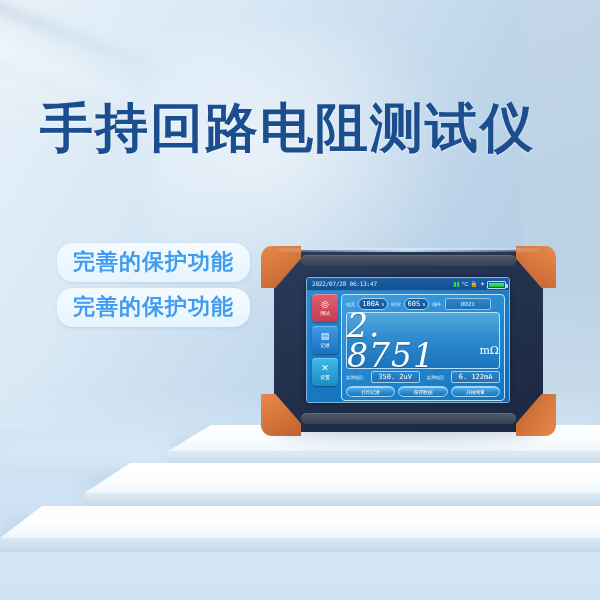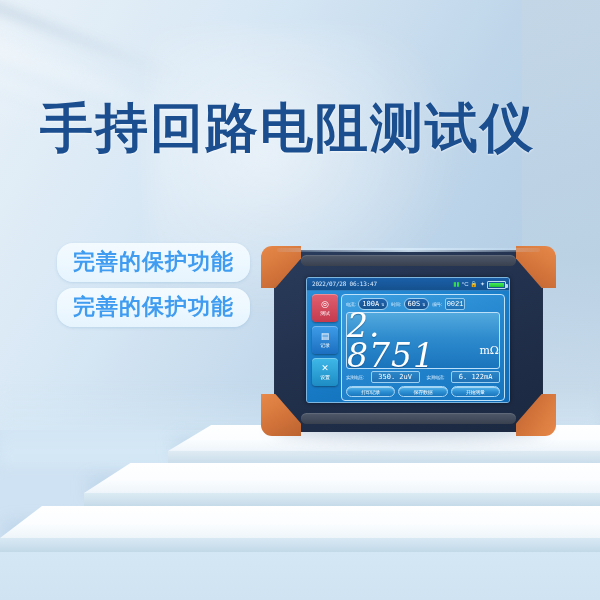--- a/index.html
+++ b/index.html
@@ -224,22 +224,22 @@
     background:linear-gradient(180deg,#1f63ae,#17528f);
     border:1px solid #9ed0f2; border-radius:6px;
     font-size:7px; color:#ffffff; font-family:"DejaVu Sans Mono",monospace;
     padding:0px 3px; display:flex; align-items:center; gap:2px;
     line-height:10px;
   }
   .spin { font-size:5px; color:#cfe8ff; line-height:5px; }
   .pbox-plain {
     background:linear-gradient(180deg,#2c86c8,#1f72b6);
     border:1px solid #8fc8ee; border-radius:2px;
-    font-size:7px; color:#fff; font-family:Liberation Mono, monospace;
-    padding:0 1px; line-height:10px;
+    font-size:7px; color:#fff; font-family:Liberation Serif, serif;
+    padding:0 15px; line-height:10px;
   }
 
   .main-read {
     flex:1;
     border:1px solid #bde0fa; border-radius:3px;
     background:linear-gradient(180deg,#53a9de 0%, #2e8bcd 45%, #1a74bd 100%);
     display:flex; align-items:center; justify-content:center;
     gap:2px; min-height:36px;
   }
   .read-val {

